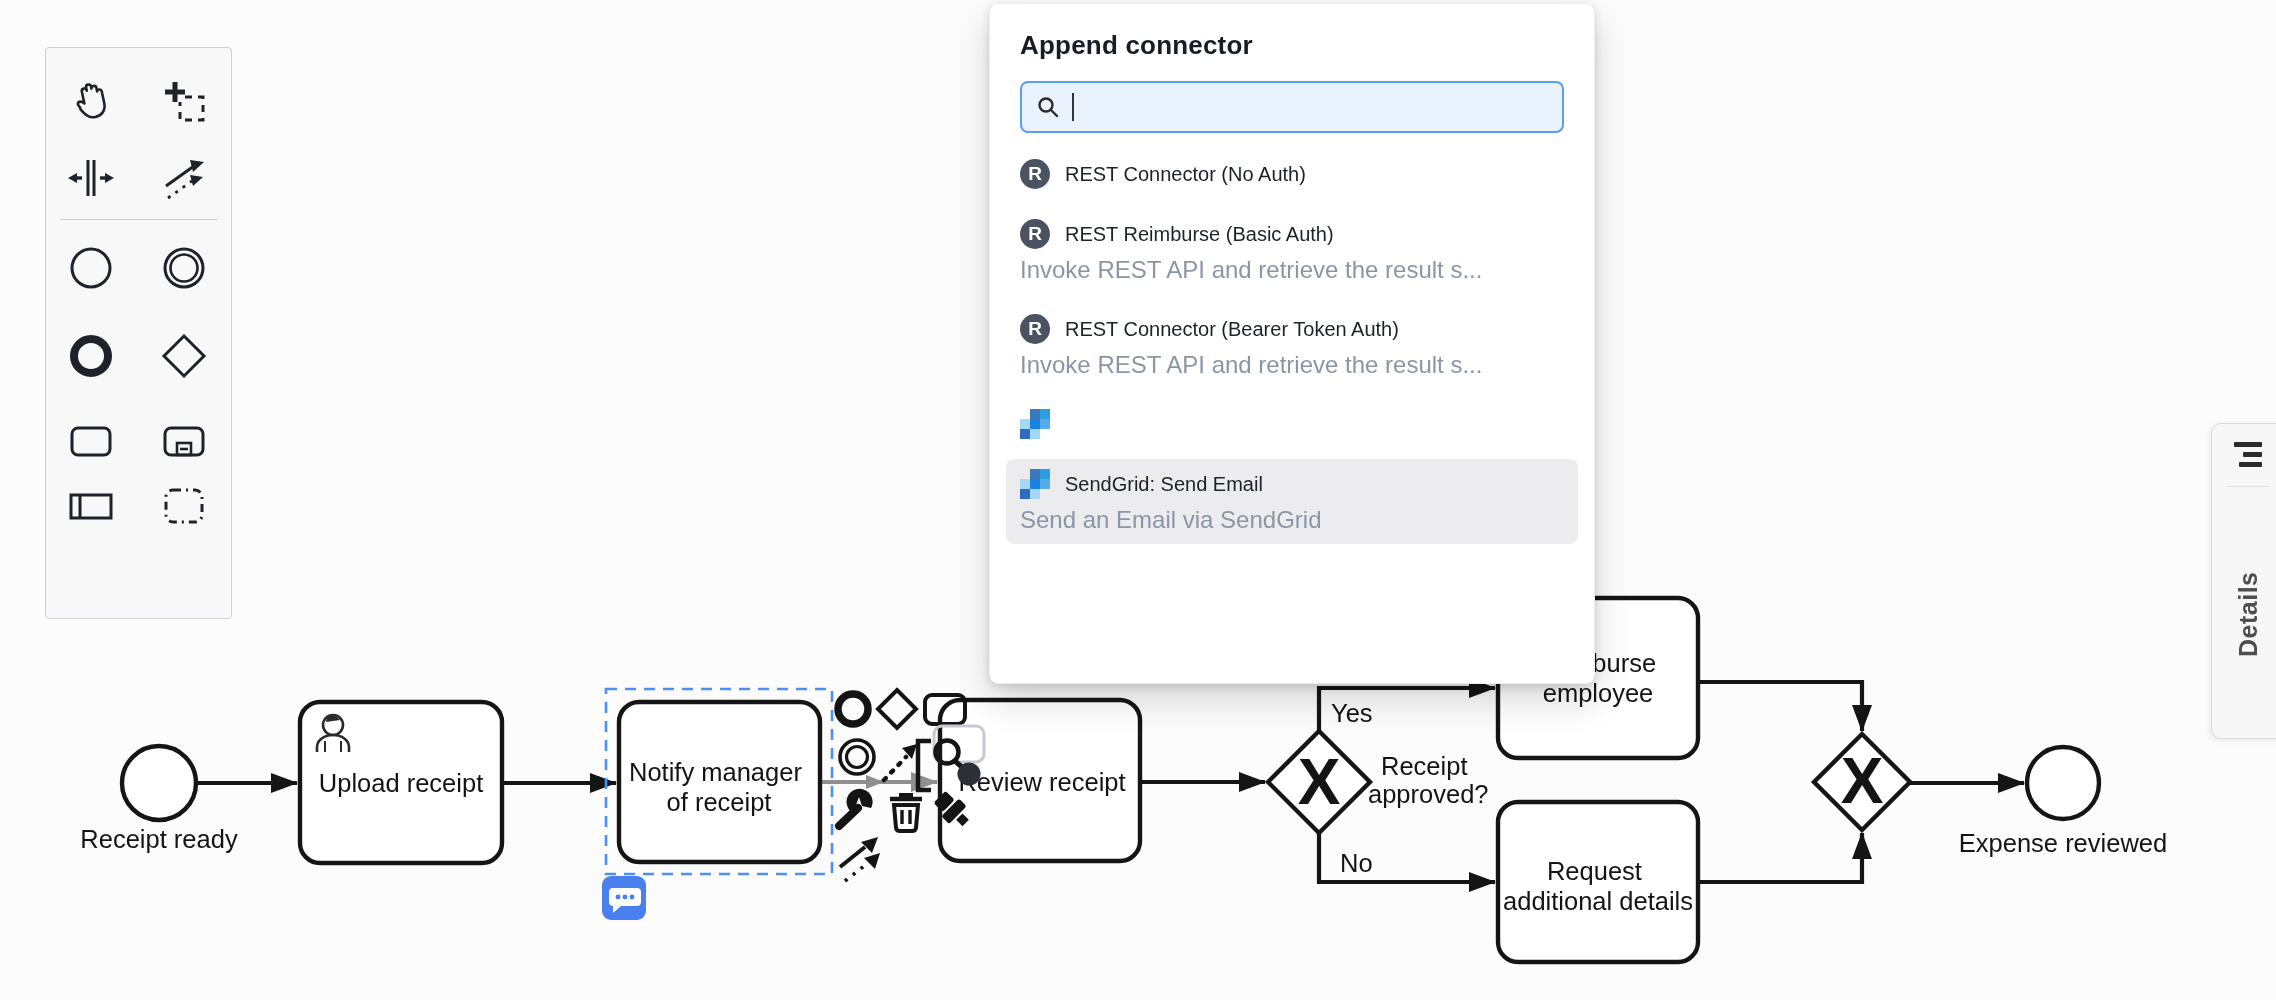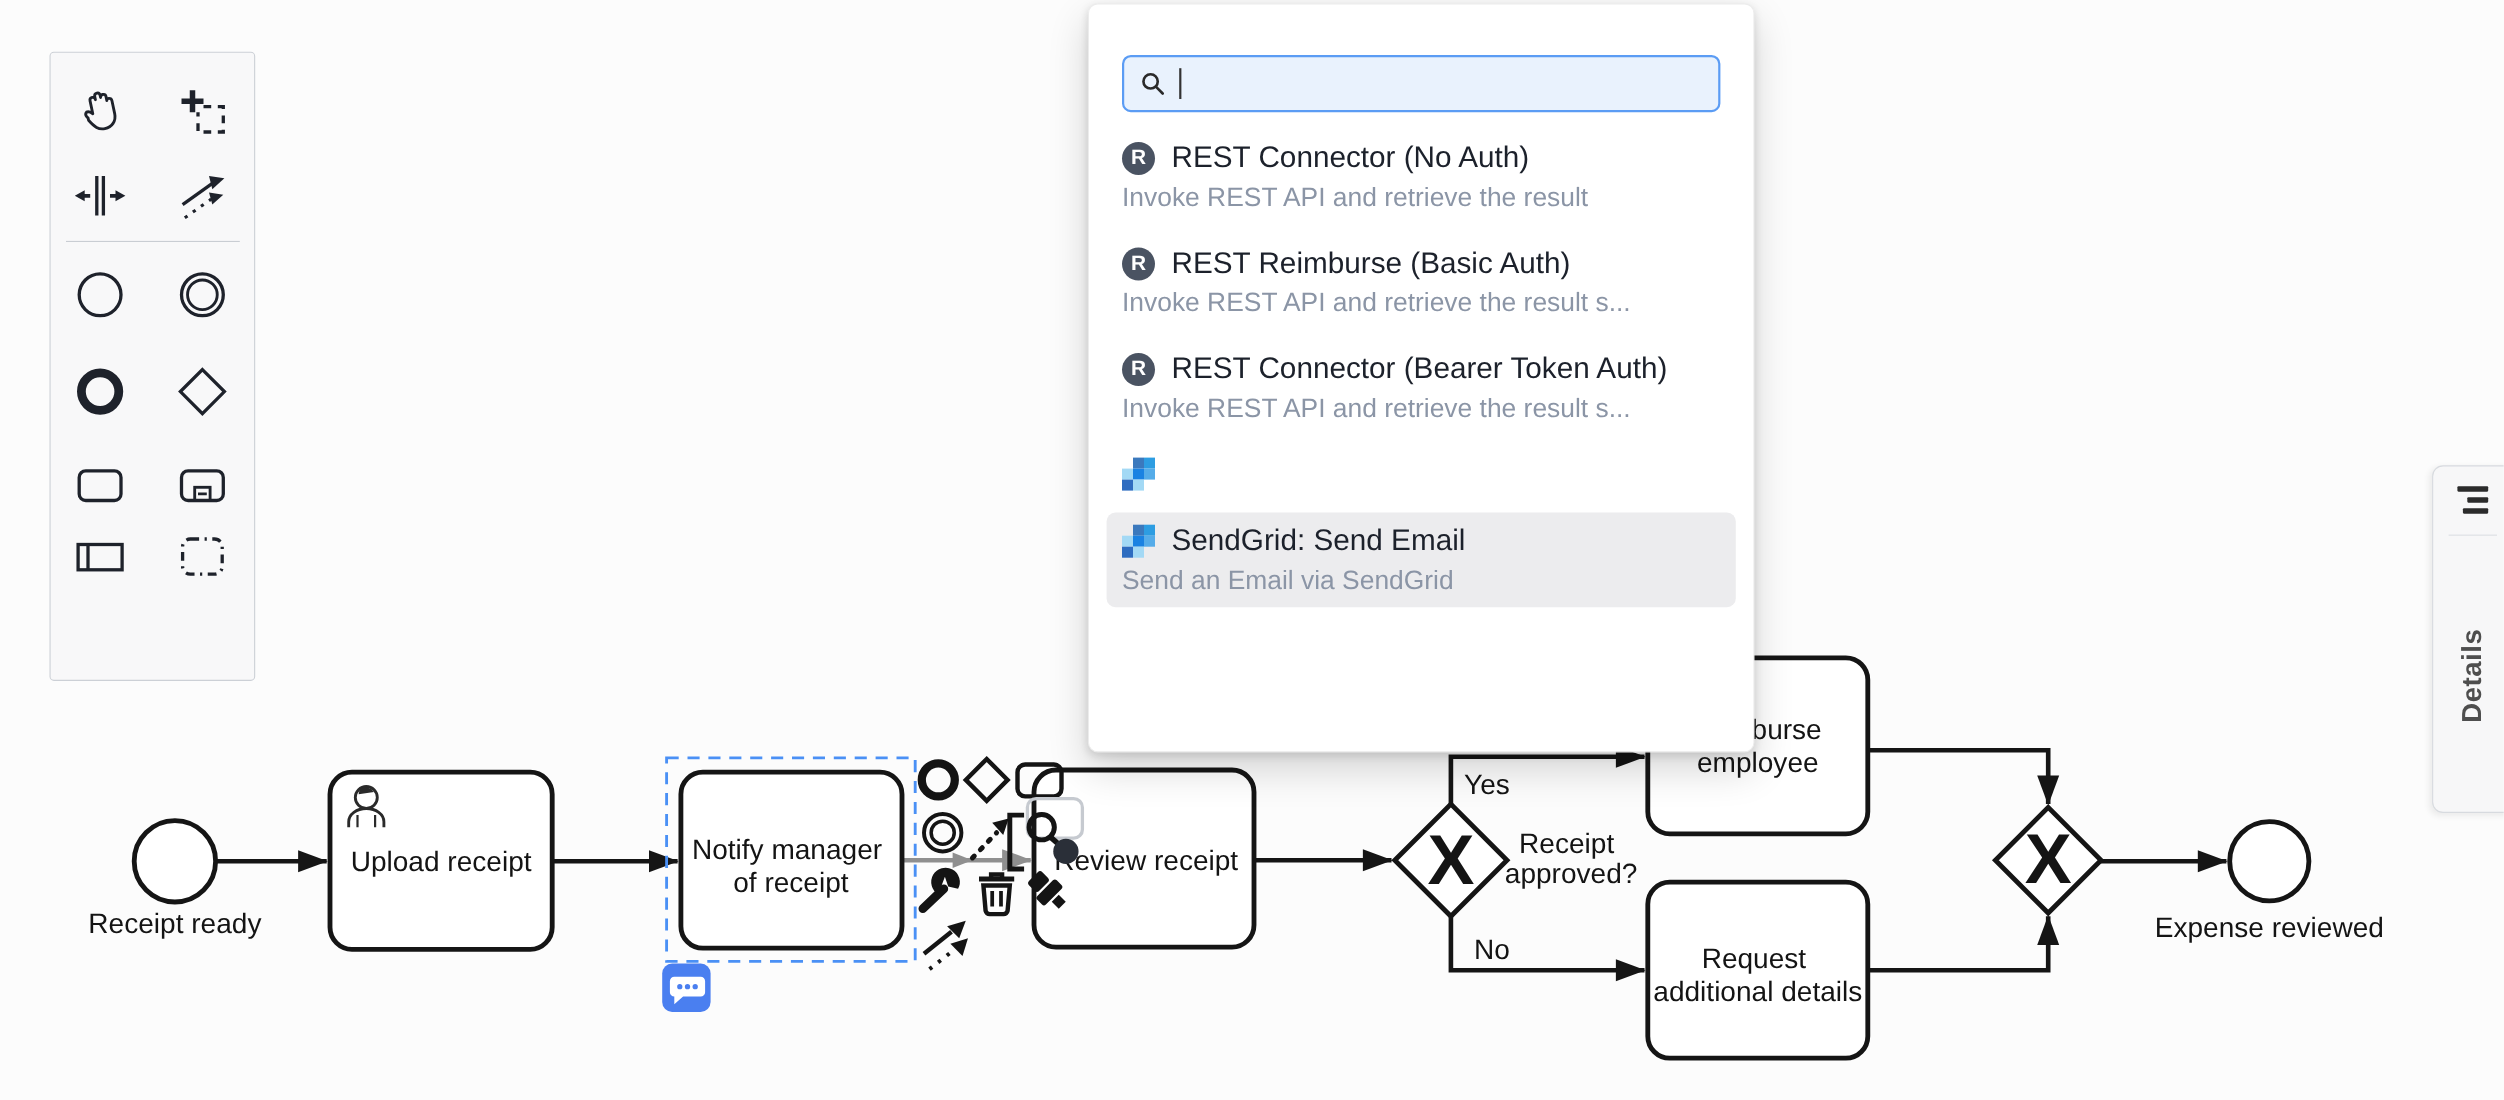--- a/index.html
+++ b/index.html
@@ -25,21 +25,21 @@
   .searchbox{
     margin-top:20px;height:52px;box-sizing:border-box;border:2px solid #5b9cf4;border-radius:8px;
     background:#e9f2fd;display:flex;align-items:center;padding:0 14px;
   }
   .caret{width:2px;height:28px;background:#333;margin-left:12px;animation:blink 1.1s steps(1) infinite;}
   @keyframes blink{50%{opacity:0;}}
   .conn-list{margin-top:16px;}
   .conn-item{padding:10px 14px;border-radius:8px;margin:0 -14px 10px -14px;cursor:pointer;}
   .conn-item.hl{background:#ececee;}
   .conn-row{display:flex;align-items:center;gap:15px;}
-  .conn-title{font-size:27px;font-weight:500;color:#1c212b;white-space:nowrap;}
+  .conn-title{font-size:20px;font-weight:500;color:#1c212b;white-space:nowrap;}
   .conn-desc{margin-top:7px;font-size:24px;color:#8b95a6;white-space:nowrap;overflow:hidden;}
   .r-badge{
     width:30px;height:30px;border-radius:50%;background:#4a5362;color:#fff;flex:0 0 30px;
     display:flex;align-items:center;justify-content:center;font-size:19px;font-weight:700;
   }
   .sg{display:grid;grid-template-columns:repeat(3,10px);grid-template-rows:repeat(3,10px);flex:0 0 30px;}
   .sg i{display:block;}
   .sg .c2{background:#3b79bd;}.sg .c3{background:#2d9de2;}
   .sg .c4{background:#a3d9f5;}.sg .c5{background:#1a82e2;}.sg .c6{background:#55ace9;}
   .sg .c7{background:#2e6cc0;}.sg .c8{background:#a3d9f5;}
@@ -293,35 +293,35 @@
     </svg>
   </div>
   <div class="pal-icon" style="left:114px;top:434px;">
     <svg width="48" height="48" viewBox="0 0 48 48">
       <rect x="6" y="8" width="36" height="32" rx="7" fill="none" stroke="#1e222b" stroke-width="3" stroke-dasharray="8 5 2 5"></rect>
     </svg>
   </div>
 </div>
 
 <div class="popup">
+  <div class="popup-title">Append connector</div>
   <div class="searchbox">
     <svg width="24" height="24" viewBox="0 0 24 24">
       <circle cx="10" cy="10" r="6.5" fill="none" stroke="#2a2a2a" stroke-width="2.4"></circle>
       <line x1="15" y1="15" x2="21" y2="21" stroke="#2a2a2a" stroke-width="2.4" stroke-linecap="round"></line>
     </svg>
     <div class="caret"></div>
   </div>
   <div class="conn-list">
 
     <div class="conn-item">
       <div class="conn-row">
         <div class="r-badge">R</div>
         <div class="conn-title">REST Connector (No Auth)</div>
       </div>
-      <div class="conn-desc">Invoke REST API and retrieve the result</div>
     </div>
 
     <div class="conn-item">
       <div class="conn-row">
         <div class="r-badge">R</div>
         <div class="conn-title">REST Reimburse (Basic Auth)</div>
       </div>
       <div class="conn-desc">Invoke REST API and retrieve the result s...</div>
     </div>
 

